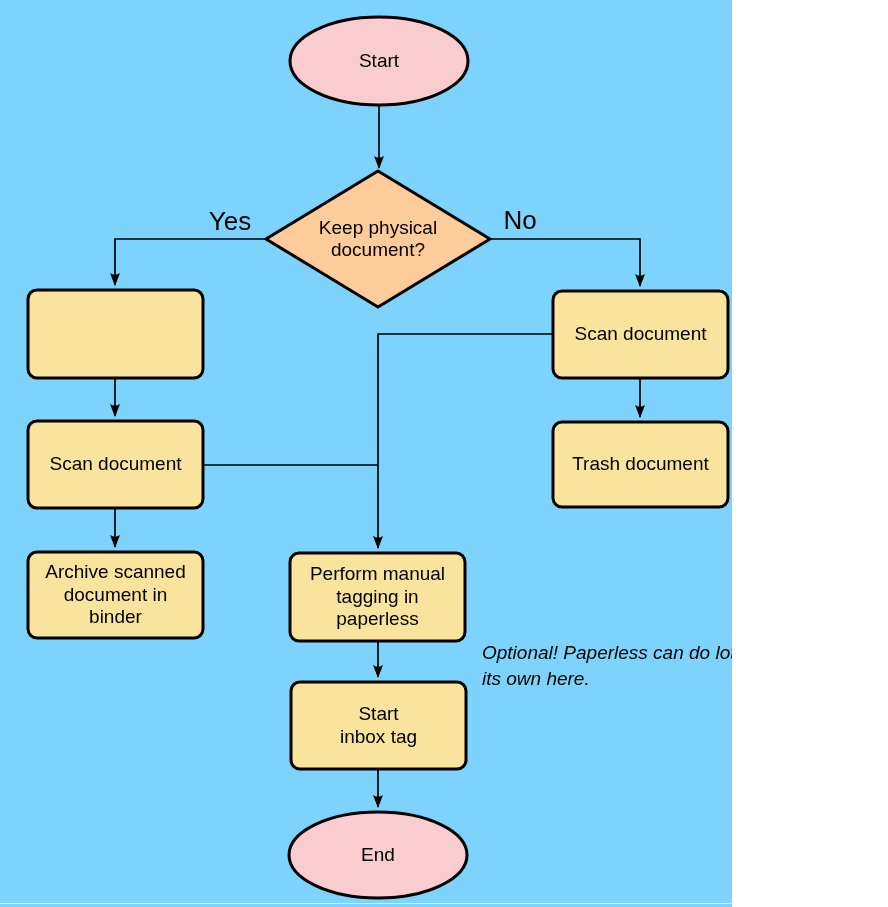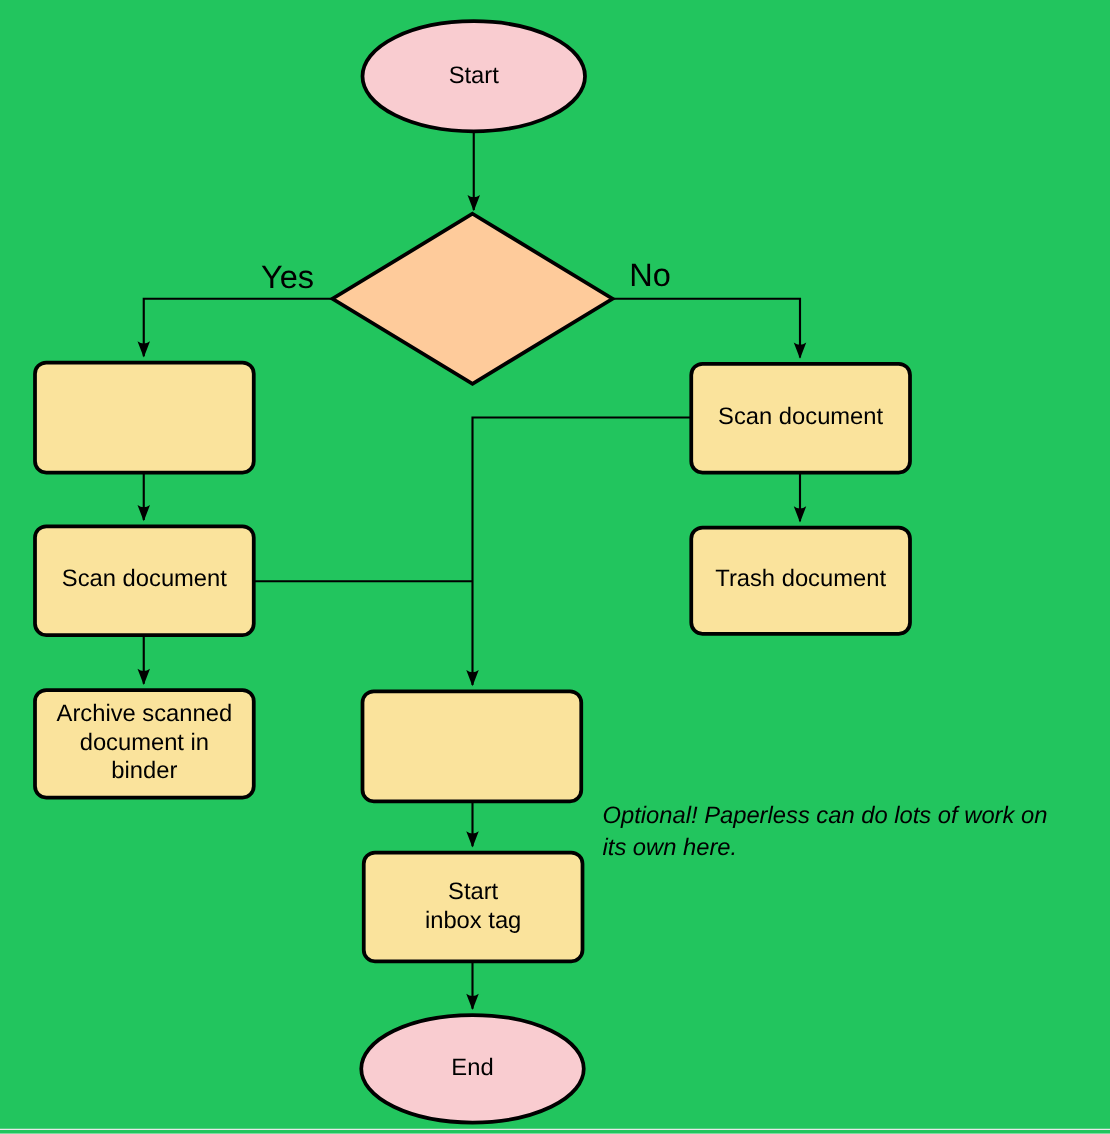--- a/index.html
+++ b/index.html
@@ -1,17 +1,17 @@
 <!DOCTYPE html>
 <html><head>
 <meta charset="utf-8">
 <style>
   html,body { margin:0; padding:0; background:#ffffff; }
   .canvas {
-    position:relative; width:888px; height:907px; background:#22c55e;
+    position:relative; width:732px; height:907px; background:#7dd3fc;
     font-family:"Liberation Sans", sans-serif; overflow:hidden;
   }
   .diagram-svg { position:absolute; left:0; top:0; }
   .shape { stroke:#000000; stroke-width:3; }
   .edge  { fill:none; stroke:#000000; stroke-width:1.7; }
   .lbl {
     position:absolute; display:flex; align-items:center; justify-content:center;
     text-align:center; white-space:pre-line; font-size:19px; line-height:1.18;
     color:#000000; pointer-events:none;
   }
@@ -58,26 +58,31 @@
       <rect class="shape" x="28" y="552" width="175" height="86" rx="9" fill="#FAE39C"></rect>
       <rect class="shape" x="553" y="291" width="175" height="87" rx="9" fill="#FAE39C"></rect>
       <rect class="shape" x="553" y="422" width="175" height="85" rx="9" fill="#FAE39C"></rect>
       <rect class="shape" x="290" y="553" width="175" height="88" rx="9" fill="#FAE39C"></rect>
       <rect class="shape" x="291" y="682" width="175" height="87" rx="9" fill="#FAE39C"></rect>
       <ellipse class="shape" cx="378" cy="855" rx="89" ry="43" fill="#F9CCD0"></ellipse>
     </g>
   </svg>
 
   <div class="lbl" style="left:290px; top:18px;  width:178px; height:87px;">Start</div>
+  <div class="lbl" style="left:283px; top:196px; width:190px; height:86px;">Keep physical
+document?</div>
   <div class="lbl" style="left:28px;  top:421px; width:175px; height:87px;">Scan document</div>
   <div class="lbl" style="left:28px;  top:552px; width:175px; height:86px;">Archive scanned
 document in
 binder</div>
   <div class="lbl" style="left:553px; top:291px; width:175px; height:87px;">Scan document</div>
   <div class="lbl" style="left:553px; top:422px; width:175px; height:85px;">Trash document</div>
+  <div class="lbl" style="left:290px; top:553px; width:175px; height:88px;">Perform manual
+tagging in
+paperless</div>
   <div class="lbl" style="left:291px; top:682px; width:175px; height:87px;">Start
 inbox tag</div>
   <div class="lbl" style="left:289px; top:812px; width:178px; height:86px;">End</div>
 
   <div class="edge-lbl" style="left:206px; top:209px; width:48px; height:24px;">Yes</div>
   <div class="edge-lbl" style="left:496px; top:208px; width:48px; height:24px;">No</div>
 
   <div class="note" style="left:482px; top:592px; width:400px;">Optional! Paperless can do lots of work on
 its own here.</div>
 

